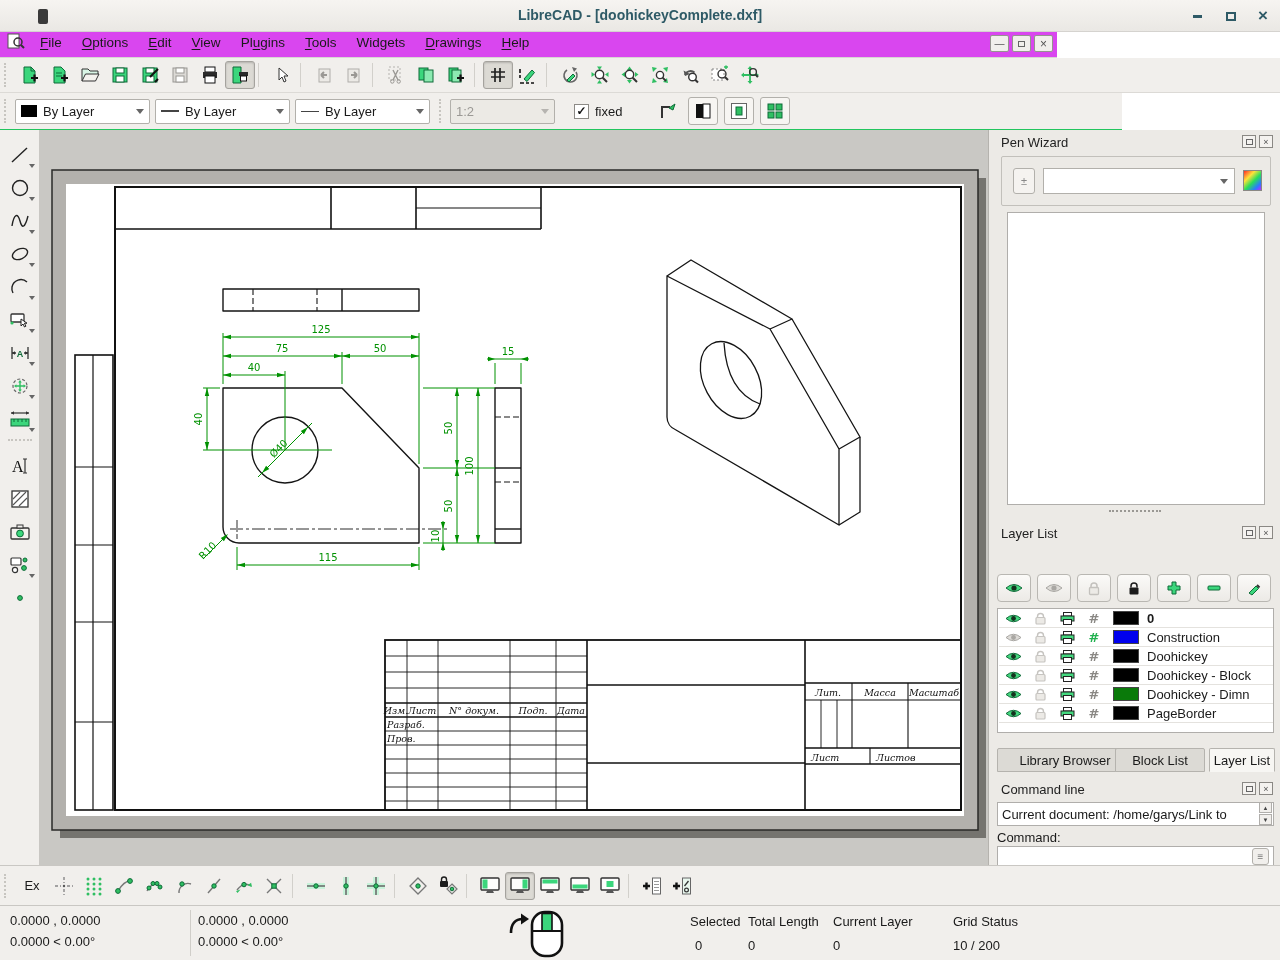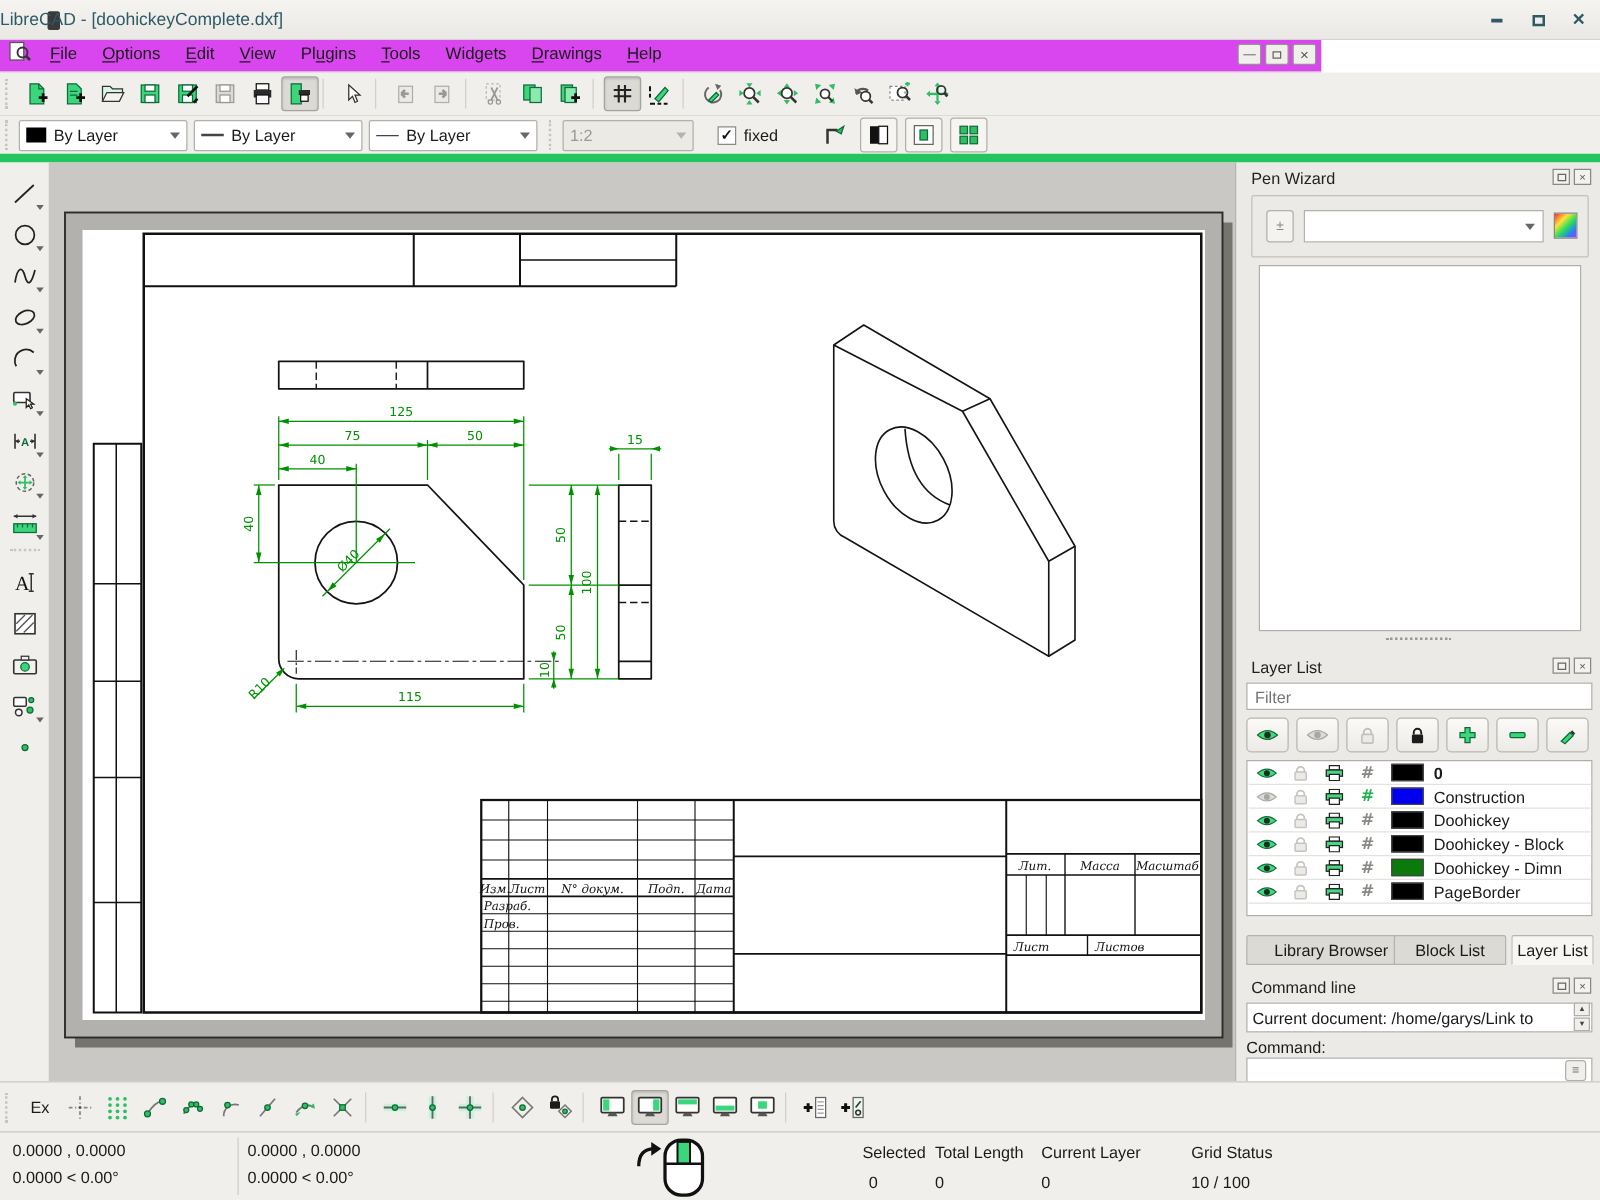--- a/index.html
+++ b/index.html
@@ -2,43 +2,43 @@
 <html><head>
 <meta charset="utf-8">
 <style>
   html,body{margin:0;padding:0;width:1280px;height:960px;overflow:hidden;
     font-family:"Liberation Sans",sans-serif;font-size:13px;color:#1a1a1a;background:#ececе8;}
   *{box-sizing:border-box;}
   .abs{position:absolute;}
   
   #titlebar{position:absolute;left:0;top:0;width:1280px;height:32px;
     background:linear-gradient(#f6f4f1,#eae8e4);border-bottom:1px solid #d5d3cf;}
-  #titlebar .title{position:absolute;left:0;right:0;top:7px;
-    font-weight:normal;font-size:14px;color:#2e5a66;}
+  #titlebar .title{position:absolute;left:0;right:0;top:7px;text-align:center;
+    font-weight:bold;font-size:14px;color:#2e5a66;}
   #titlebar .appicon{position:absolute;left:38px;top:9px;width:10px;height:15px;
     background:#3a3a3a;border-radius:2px;}
   .winbtn{position:absolute;top:6px;width:26px;height:20px;display:flex;align-items:center;
     justify-content:center;color:#2e5a66;font-weight:bold;font-size:14px;cursor:default;}
   .winbtn .minbar{width:9px;height:3px;background:#2e5a66;}
   .winbtn .maxbox{width:10px;height:9px;border:2px solid #2e5a66;}
   #menubar{position:absolute;left:0;top:32px;width:1057px;height:26px;background:#d946ef;
     border-bottom:1px solid #d8d6d2;display:flex;align-items:flex-start;}
   .menu-item{padding:3px 10px;font-size:13.5px;}
   .menu-item u{text-underline-offset:2px;}
   #menubar .micon{width:20px;height:18px;margin:0 4px 0 6px;}
   .mdi-btns{position:absolute;right:4px;top:3px;display:flex;gap:3px;}
   .mdi-btn{width:19px;height:17px;border:1px solid #95938f;background:#f1efec;border-radius:2px;
     display:flex;align-items:center;justify-content:center;font-size:10px;color:#555;position:relative;}
   .mdi-btn .rest{width:7px;height:6px;border:1px solid #666;position:relative;background:#f1efec;}
   .mdi-btn .rest:before{content:"";position:absolute;left:2px;top:-3px;width:7px;height:6px;border:1px solid #666;z-index:-1;}
   
   #toolbar1{position:absolute;left:0;top:58px;width:1280px;height:35px;background:#f1efec;
     border-bottom:1px solid #dcdad6;display:flex;align-items:center;}
-  #toolbar2{position:absolute;left:0;top:93px;width:1280px;height:37px;background:#f1efec;
-    border-bottom:7px solid #22c55e;display:flex;align-items:center;}
+  #toolbar2{position:absolute;left:0;top:93px;width:1122px;height:37px;background:#f1efec;
+    border-bottom:1px solid #22c55e;display:flex;align-items:center;}
   .tbtn{width:30px;height:28px;display:flex;align-items:center;justify-content:center;
     border:1px solid transparent;border-radius:3px;flex:none;}
   .tbtn.pressed{background:#dcdad4;border-color:#a5a39e;box-shadow:inset 0 1px 2px rgba(0,0,0,.18);}
   .grip{width:8px;height:24px;border-left:2px dotted #c7c5c0;margin:0 3px 0 4px;flex:none;}
   .vsep{width:6px;height:24px;border-left:1px solid #d2d0cb;margin:0 3px;flex:none;}
   .combo{height:25px;width:135px;background:#fff;border:1px solid #b2b0ab;border-radius:2px;
     display:flex;align-items:center;padding:0 5px;gap:6px;margin-right:5px;flex:none;}
   .combo .arr{margin-left:auto;width:0;height:0;border-left:4px solid transparent;
     border-right:4px solid transparent;border-top:5px solid #666;}
   .combo.disabled{background:#eceae5;color:#9b9995;width:105px;}
@@ -638,21 +638,20 @@
   </div>
   <div class="abs" style="left:254px;top:40px;width:19px;height:21px;border:1px solid #8a8884;background:linear-gradient(135deg,#ff2a2a,#ffe23a 30%,#2ade5a 55%,#2a7bff 80%,#c02aff)"></div>
   <div class="whitebox" style="left:18px;top:82px;width:258px;height:293px"></div>
   <div class="abs" style="left:120px;top:380px;width:52px;border-top:2px dotted #9a9894"></div>
 
   <div class="dock-title" style="top:396px">Layer List</div>
   <div class="dock-btn" style="right:24px;top:396px">
       <span class="fl"></span>
     </div>
   <div class="dock-btn" style="right:7px;top:396px">×</div>
-  <input class="whitebox" style="left: 8px; top: 416px; width: 277px; height: 22px; padding: 0px 6px; font-size: 13px; font-family: inherit; color: rgb(51, 51, 51);" placeholder="Filter">
   <div class="lbtn" style="left:8px;top:444px">
       <svg width="18" height="12">
         <path d="M1 6 Q9 -1 17 6 Q9 13 1 6 Z" fill="#44d97f" stroke="#156a3c"></path>
         <circle cx="9" cy="6" r="2.6" fill="#15321f"></circle>
       </svg>
     </div>
   <div class="lbtn" style="left:48px;top:444px">
       <svg width="18" height="12">
         <path d="M1 6 Q9 -1 17 6 Q9 13 1 6 Z" fill="#dddbd7" stroke="#a9a7a3"></path>
         <circle cx="9" cy="6" r="2.6" fill="#a9a7a3"></circle>
@@ -1034,14 +1033,14 @@
       <line x1="27" y1="22" x2="57" y2="22" stroke="#111" stroke-width="2"></line>
     </svg>
   </div>
   <div class="stat-label" style="left:690px">Selected</div>
   <div class="stat-value" style="left:695px">0</div>
   <div class="stat-label" style="left:748px">Total Length</div>
   <div class="stat-value" style="left:748px">0</div>
   <div class="stat-label" style="left:833px">Current Layer</div>
   <div class="stat-value" style="left:833px">0</div>
   <div class="stat-label" style="left:953px">Grid Status</div>
-  <div class="stat-value" style="left:953px">10 / 100</div>
+  <div class="stat-value" style="left:953px">10 / 200</div>
 </div>
 
 </body></html>

